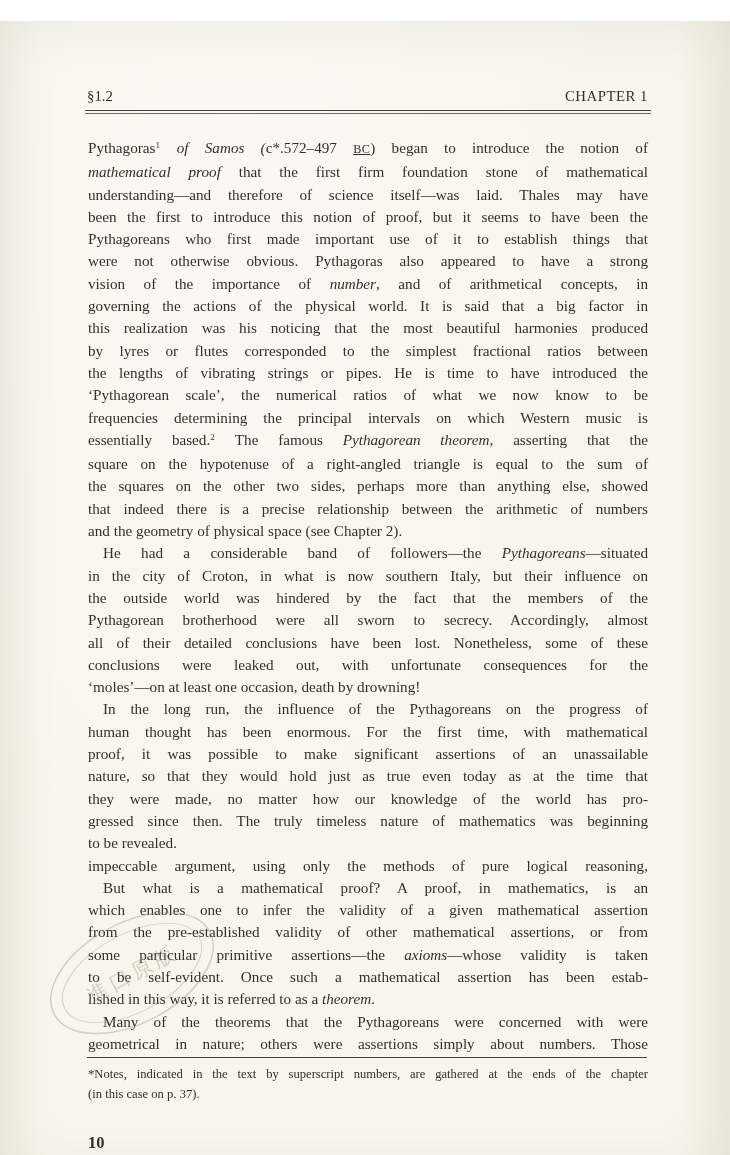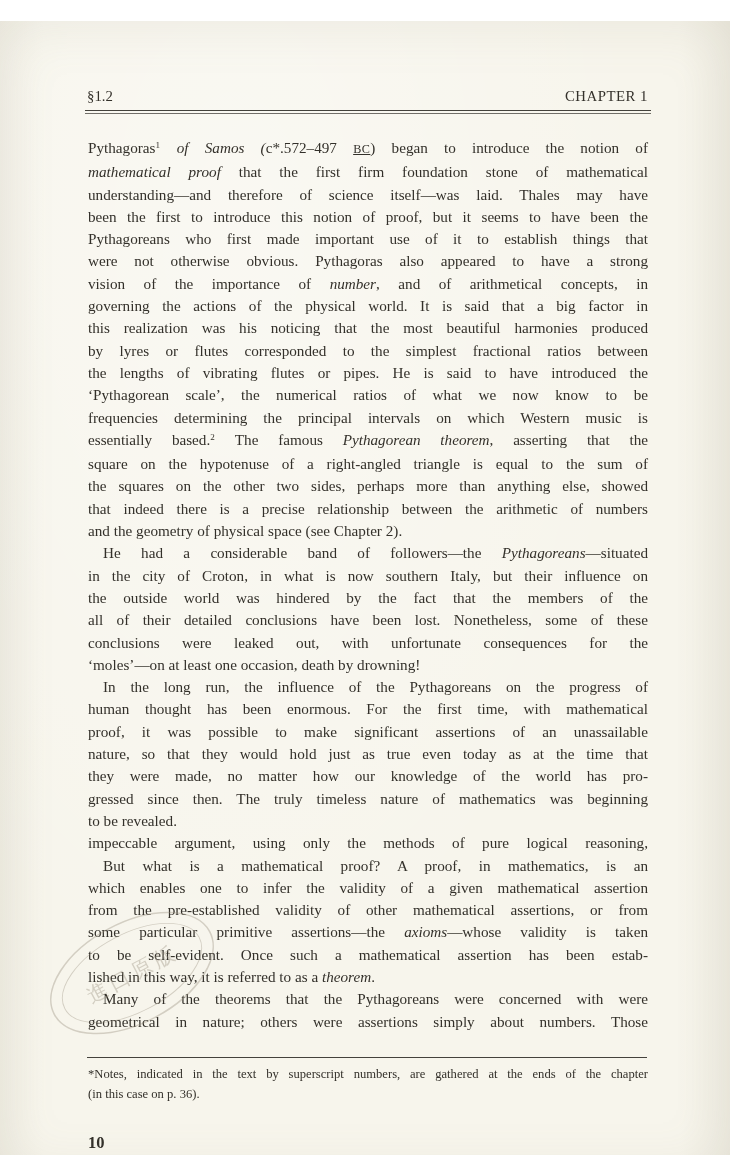--- a/index.html
+++ b/index.html
@@ -84,31 +84,32 @@
       <div class="line">Pythagoras<sup>1<i></i></sup><i> of Samos (</i>c*.572–497 <span class="sc">BC</span>) began to introduce the notion of</div>
       <div class="line"><i>mathematical proof</i> that the first firm foundation stone of mathematical</div>
       <div class="line">understanding—and therefore of science itself—was laid. Thales may have</div>
       <div class="line">been the first to introduce this notion of proof, but it seems to have been the</div>
       <div class="line">Pythagoreans who first made important use of it to establish things that</div>
       <div class="line">were not otherwise obvious. Pythagoras also appeared to have a strong</div>
       <div class="line">vision of the importance of <i>number</i>, and of arithmetical concepts, in</div>
       <div class="line">governing the actions of the physical world. It is said that a big factor in</div>
       <div class="line">this realization was his noticing that the most beautiful harmonies produced</div>
       <div class="line">by lyres or flutes corresponded to the simplest fractional ratios between</div>
-      <div class="line">the lengths of vibrating flutes or pipes. He is said to have introduced the</div>
+      <div class="line">the lengths of vibrating strings or pipes. He is time to have introduced the</div>
       <div class="line">‘Pythagorean scale’, the numerical ratios of what we now know to be</div>
       <div class="line">frequencies determining the principal intervals on which Western music is</div>
       <div class="line">essentially based.<sup>2</sup> The famous <i>Pythagorean theorem</i>, asserting that the</div>
       <div class="line">square on the hypotenuse of a right-angled triangle is equal to the sum of</div>
       <div class="line">the squares on the other two sides, perhaps more than anything else, showed</div>
       <div class="line">that indeed there is a precise relationship between the arithmetic of numbers</div>
       <div class="line end">and the geometry of physical space (see Chapter 2).</div>
       <div class="line ind">He had a considerable band of followers—the <i>Pythagoreans</i>—situated</div>
       <div class="line">in the city of Croton, in what is now southern Italy, but their influence on</div>
       <div class="line">the outside world was hindered by the fact that the members of the</div>
+      <div class="line">Pythagorean brotherhood were all sworn to secrecy. Accordingly, almost</div>
       <div class="line">all of their detailed conclusions have been lost. Nonetheless, some of these</div>
       <div class="line">conclusions were leaked out, with unfortunate consequences for the</div>
       <div class="line end">‘moles’—on at least one occasion, death by drowning!</div>
       <div class="line ind">In the long run, the influence of the Pythagoreans on the progress of</div>
       <div class="line">human thought has been enormous. For the first time, with mathematical</div>
       <div class="line">proof, it was possible to make significant assertions of an unassailable</div>
       <div class="line">nature, so that they would hold just as true even today as at the time that</div>
       <div class="line">they were made, no matter how our knowledge of the world has pro-</div>
       <div class="line">gressed since then. The truly timeless nature of mathematics was beginning</div>
       <div class="line end">to be revealed.</div>
@@ -130,20 +131,20 @@
         <ellipse cx="96" cy="76" rx="76" ry="39" stroke-width="0.9"></ellipse>
         <text x="96" y="84" text-anchor="middle">進口原版</text>
       </g>
     </svg>
   </div>
 
   <div class="frule"></div>
 
   <div class="footnote">
     <div class="j">*Notes, indicated in the text by superscript numbers, are gathered at the ends of the chapter</div>
-    <div>(in this case on p. 36).</div>
+    <div>(in this case on p. 37).</div>
   </div>
 
   <div class="pagenum">10</div>
 
   <div class="bottom-edge"></div>
 
 </div>
 
 </body></html>

